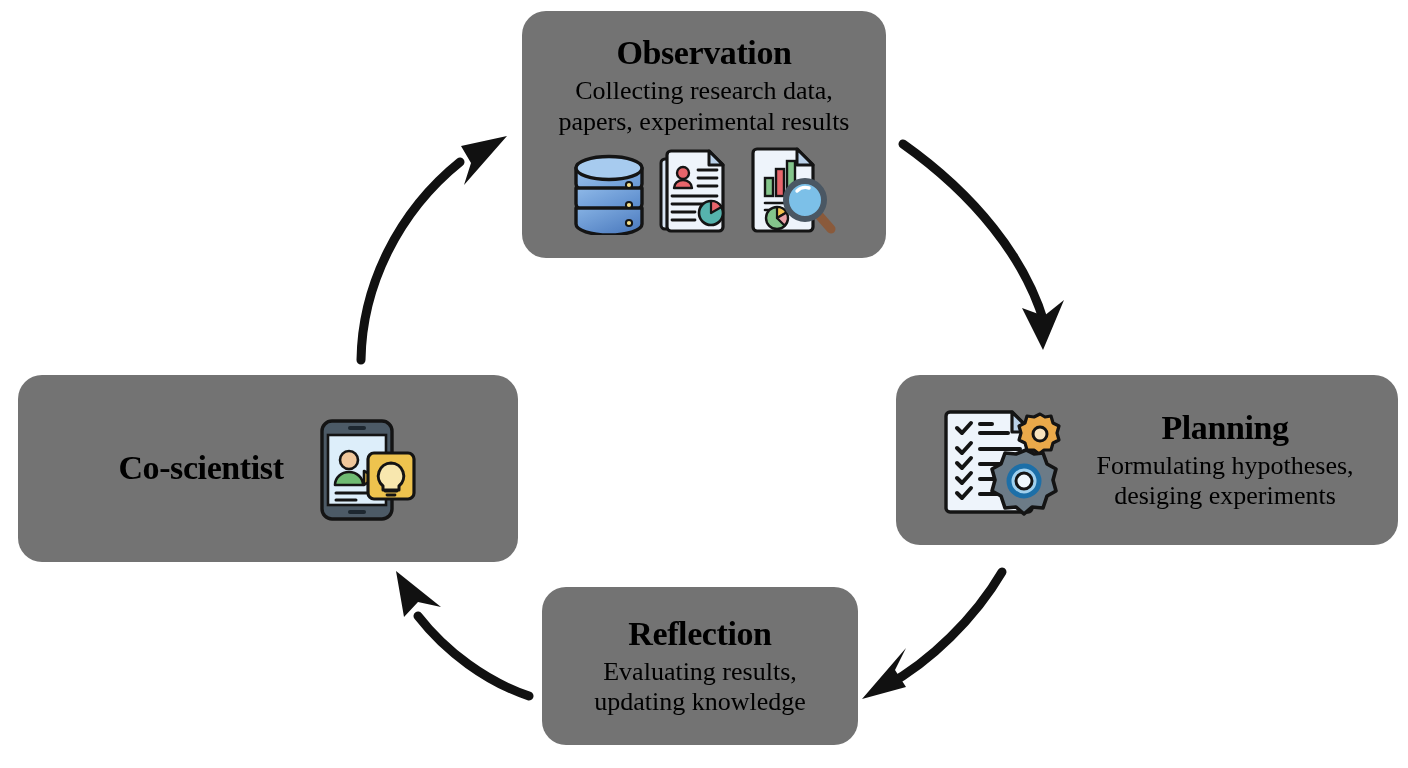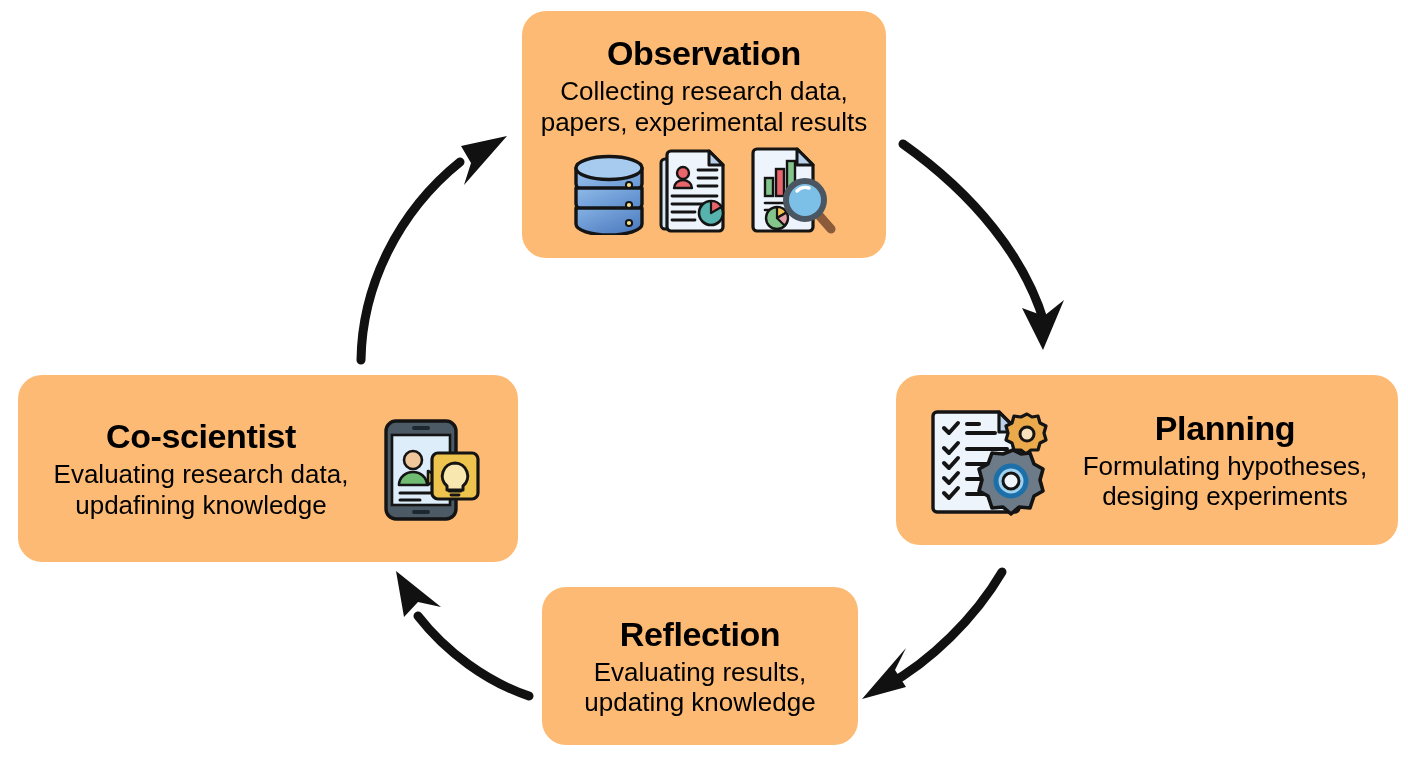--- a/index.html
+++ b/index.html
@@ -16,26 +16,27 @@
     color: #000000;
   }
   #stage {
     position: absolute;
     left: 0; top: 0;
     width: 1408px;
     height: 768px;
   }
   .node {
     position: absolute;
-    background: #fdba74;
+    background: #737373;
     border-radius: 24px;
     box-sizing: border-box;
     display: flex;
     align-items: center;
     justify-content: center;
+    font-family: Liberation Serif, serif;
   }
   .node-inner {
     display: flex;
     flex-direction: column;
     align-items: center;
     justify-content: center;
   }
   .node-row {
     display: flex;
     flex-direction: row;
@@ -246,22 +247,20 @@
         <div class="desc">Formulating hypotheses,
 desiging experiments</div>
       </div>
     </div>
   </div>
 
   <div class="node" id="node-coscientist">
     <div class="node-row">
       <div class="node-inner text-col">
         <div class="title">Co-scientist</div>
-        <div class="desc">Evaluating research data,
-updafining knowledge</div>
       </div>
       <span>
         <svg class="svg-icon" width="112" height="112" viewBox="0 0 112 112">
           <rect x="16" y="8" width="70" height="98" rx="10" fill="#4c5a66" stroke="#141414" stroke-width="3.4"></rect>
           <rect x="22" y="22" width="58" height="70" fill="#ddeefa" stroke="#141414" stroke-width="2.6"></rect>
           <rect x="42" y="13" width="18" height="4" rx="2" fill="#1d2730"></rect>
           <rect x="42" y="97" width="18" height="4" rx="2" fill="#1d2730"></rect>
           <circle cx="43" cy="47" r="9" fill="#f0c79b" stroke="#141414" stroke-width="2.6"></circle>
           <path d="M29 72 a14 13 0 0 1 28 0 z" fill="#6fbb72" stroke="#141414" stroke-width="2.6" stroke-linejoin="round"></path>
           <g stroke="#141414" stroke-width="3" stroke-linecap="round">

